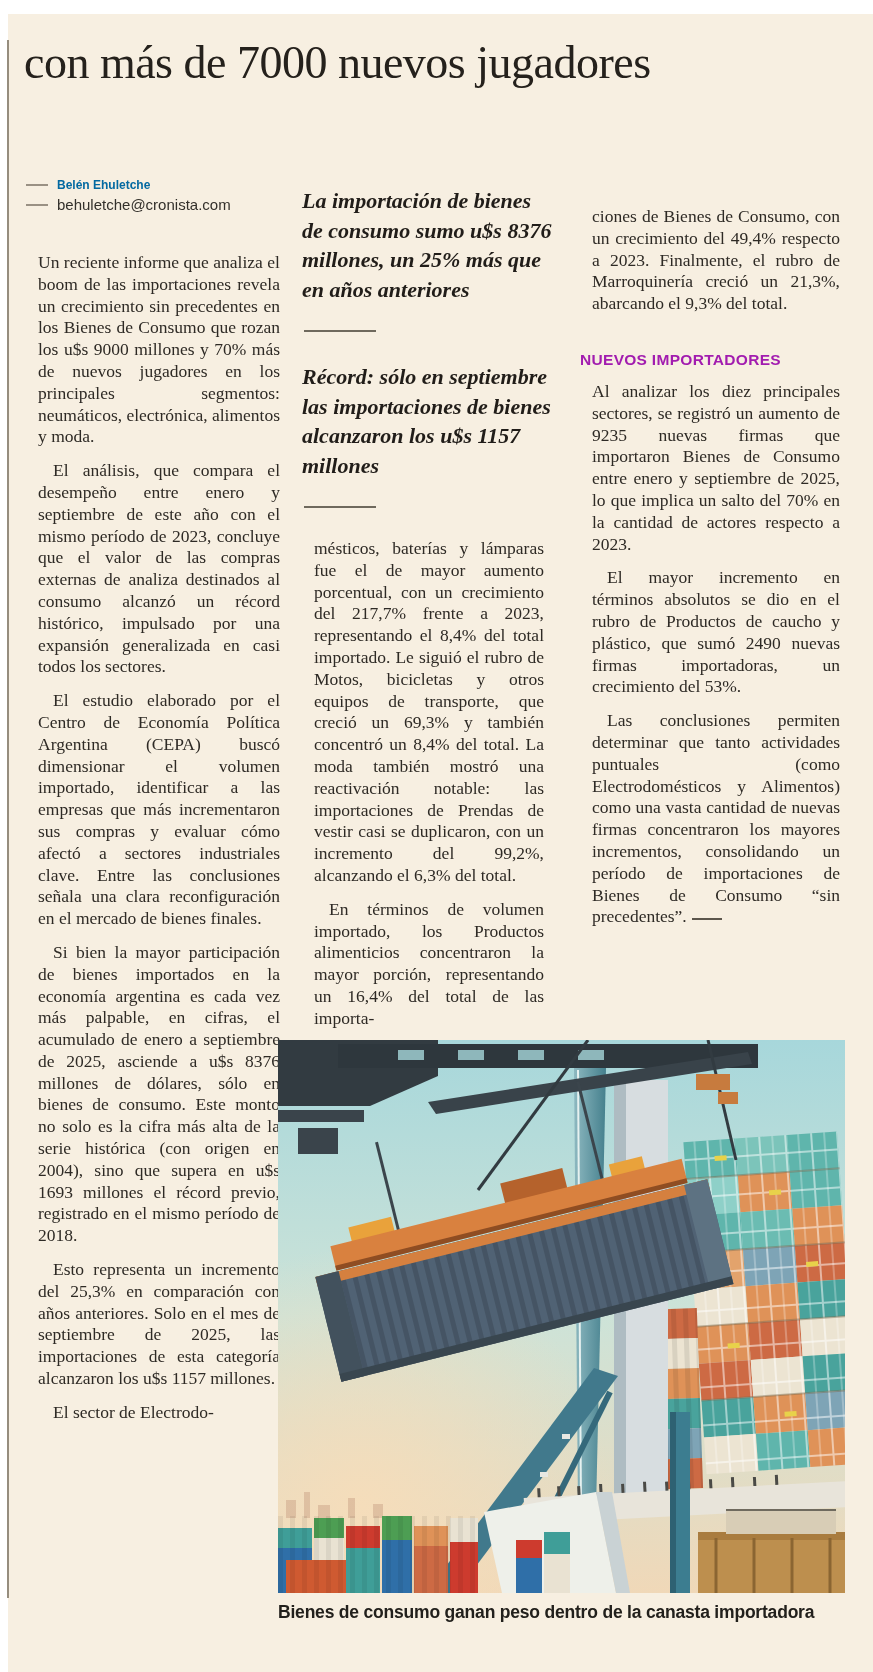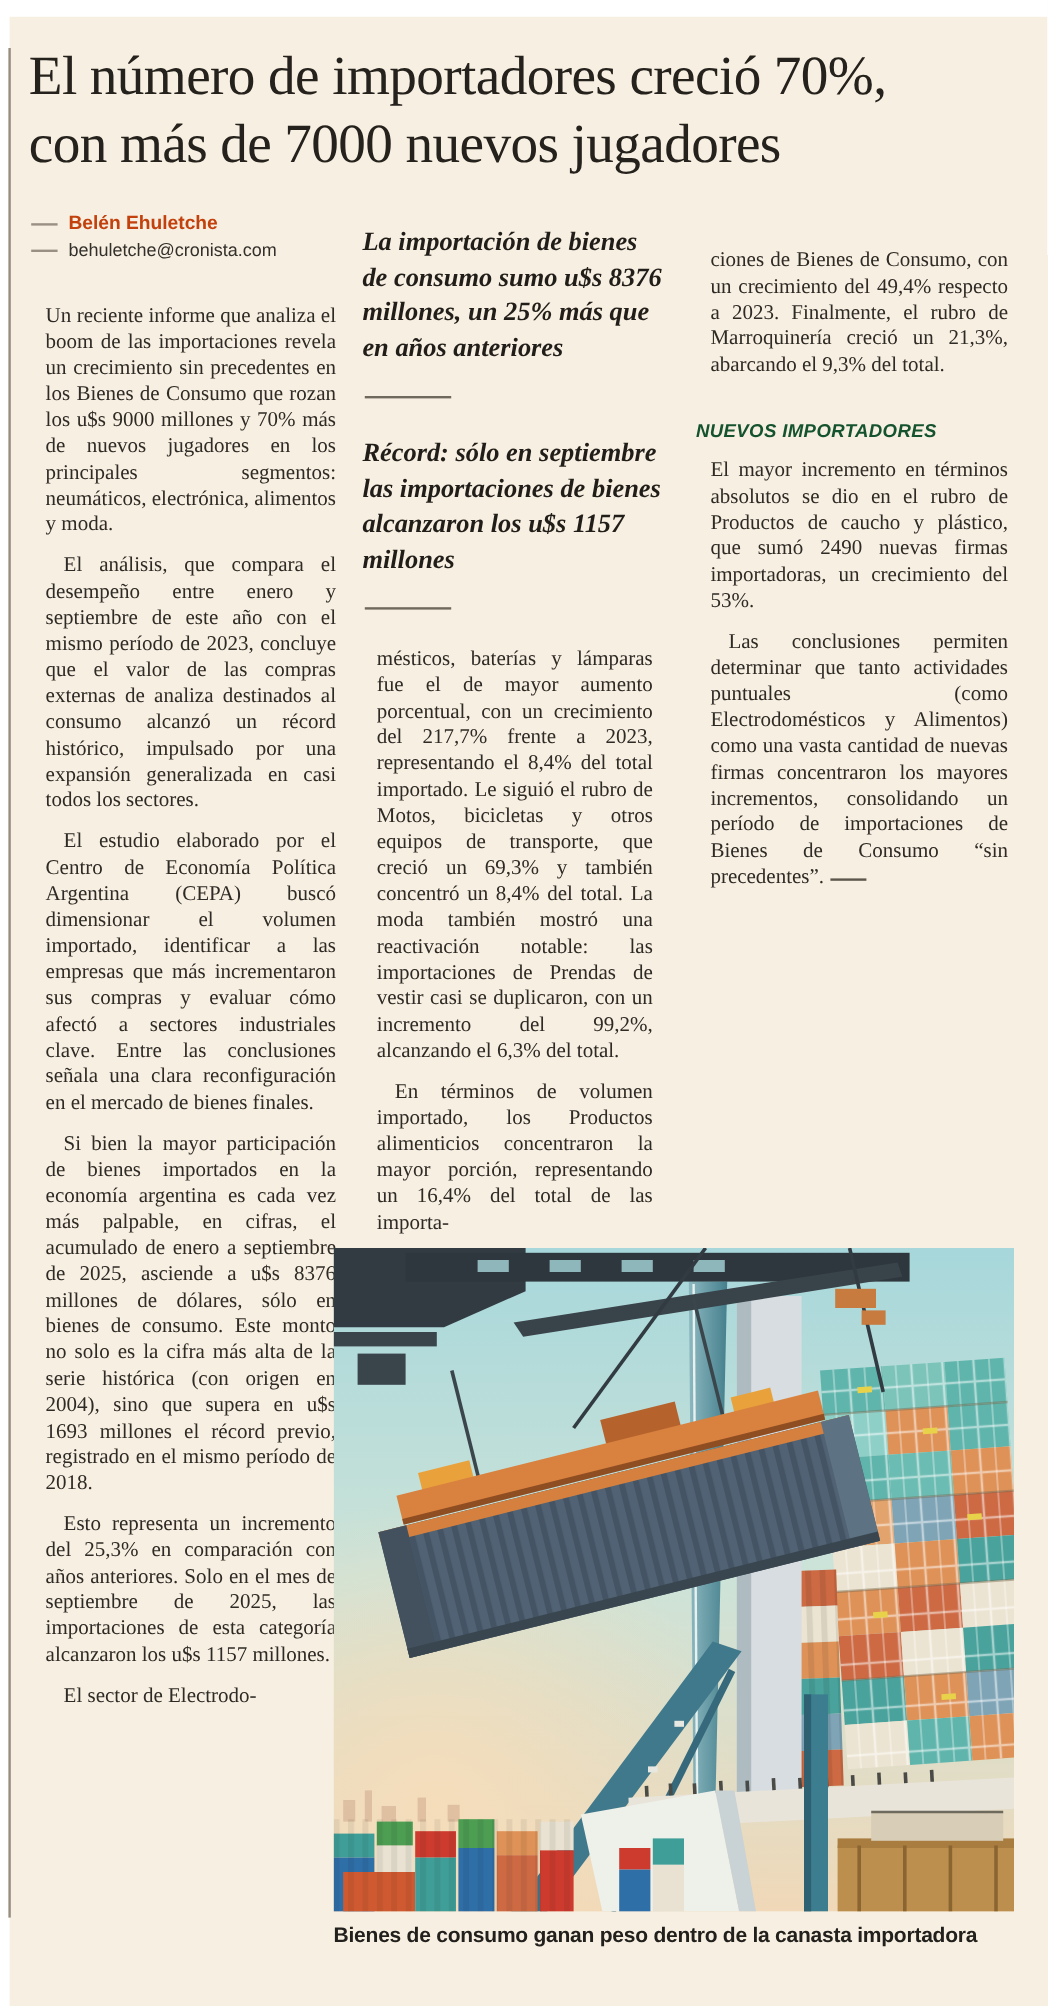--- a/index.html
+++ b/index.html
@@ -9,53 +9,52 @@
   .left-rule{position:absolute;left:7px;top:40px;width:2px;height:1558px;background:#968d7e;}
 
   .headline{position:absolute;left:24px;top:34px;width:826px;margin:0;
             font-family:"Liberation Serif",serif;font-weight:400;color:#25211c;
             font-size:46px;line-height:57px;letter-spacing:-0.5px;}
   .headline span{display:block;}
 
   .byline{position:absolute;left:26px;top:178px;width:260px;font-family:"Liberation Sans",sans-serif;}
   .byline-row{display:flex;align-items:center;margin-bottom:4px;}
   .byline-dash{display:inline-block;width:22px;height:2px;background:#9a9184;margin-right:9px;flex:0 0 auto;}
-  .byline-author{font-weight:bold;font-size:16px;color:#c2410c;}
+  .byline-author{font-weight:bold;font-size:12px;color:#0369a1;}
   .byline-email{font-size:15px;color:#33302b;}
 
   .bodycol p{margin:12px;font-size:17.5px;line-height:21.8px;text-align:justify;color:#2e2a25;}
   .bodycol p + p{text-indent:15px;}
   .col1{position:absolute;left:26px;top:240px;width:266px;}
   .col2{position:absolute;left:302px;top:186px;width:254px;}
   .col3{position:absolute;left:580px;top:194px;width:272px;}
 
   .pullquote{margin:0;font-family:"Liberation Serif",serif;font-weight:bold;font-style:italic;
              font-size:22px;line-height:29.5px;color:#211d19;}
   .quote-rule{width:72px;height:2px;background:#6f695d;margin:26px 0 30px 2px;}
   .col2-body{margin-top:0;}
 
   .section-heading{margin:36px 0 6px 0;font-family:"Liberation Sans",sans-serif;font-weight:bold;
-                   font-size:15.5px;letter-spacing:0.3px;color:#14532d;font-style:italic;}
+                   font-size:15.5px;letter-spacing:0.3px;color:#a21caf;}
   .endmark-para::after{content:"";display:inline-block;width:30px;height:2px;background:#5c564c;
                        margin-left:5px;vertical-align:2px;}
 
   .photo-figure{position:absolute;left:278px;top:1040px;width:587px;margin:0;}
   .photo-figure svg{display:block;width:567px;height:553px;}
   .photo-caption{margin:9px 0 0 0;font-family:"Liberation Sans",sans-serif;font-weight:bold;
                  font-size:17.5px;letter-spacing:-0.2px;color:#22201c;}
 </style>
 </head>
 <body>
 
 <div class="page">
   <div class="paper"></div>
   <div class="left-rule"></div>
 
   <h1 class="headline">
-    <span>El número de importadores creció 70%,</span>
     <span>con más de 7000 nuevos jugadores</span>
   </h1>
 
   <div class="byline">
     <div class="byline-row">
       <span class="byline-dash"></span>
       <span class="byline-author">Belén Ehuletche</span>
     </div>
     <div class="byline-row">
       <span class="byline-dash"></span>
@@ -82,20 +81,21 @@
         <p>En términos de volumen importado, los Productos alimenticios concentraron la mayor porción, representando un 16,4% del total de las importa-</p>
       </div>
   </div>
 
   <div class="col3">
     <div class="bodycol">
         <p>ciones de Bienes de Consumo, con un crecimiento del 49,4% respecto a 2023. Finalmente, el rubro de Marroquinería creció un 21,3%, abarcando el 9,3% del total.</p>
       </div>
     <h2 class="section-heading">NUEVOS IMPORTADORES</h2>
     <div class="bodycol">
+        <p>Al analizar los diez principales sectores, se registró un aumento de 9235 nuevas firmas que importaron Bienes de Consumo entre enero y septiembre de 2025, lo que implica un salto del 70% en la cantidad de actores respecto a 2023.</p>
         <p>El mayor incremento en términos absolutos se dio en el rubro de Productos de caucho y plástico, que sumó 2490 nuevas firmas importadoras, un crecimiento del 53%.</p>
         <p class="endmark-para">Las conclusiones permiten determinar que tanto actividades puntuales (como Electrodomésticos y Alimentos) como una vasta cantidad de nuevas firmas concentraron los mayores incrementos, consolidando un período de importaciones de Bienes de Consumo “sin precedentes”.</p>
       </div>
   </div>
 
   <figure class="photo-figure">
     <svg viewBox="0 0 567 553" aria-hidden="true">
       <defs>
         <linearGradient id="sky" x1="0" y1="0" x2="0" y2="1">
           <stop offset="0" stop-color="#a7d7db"></stop>

